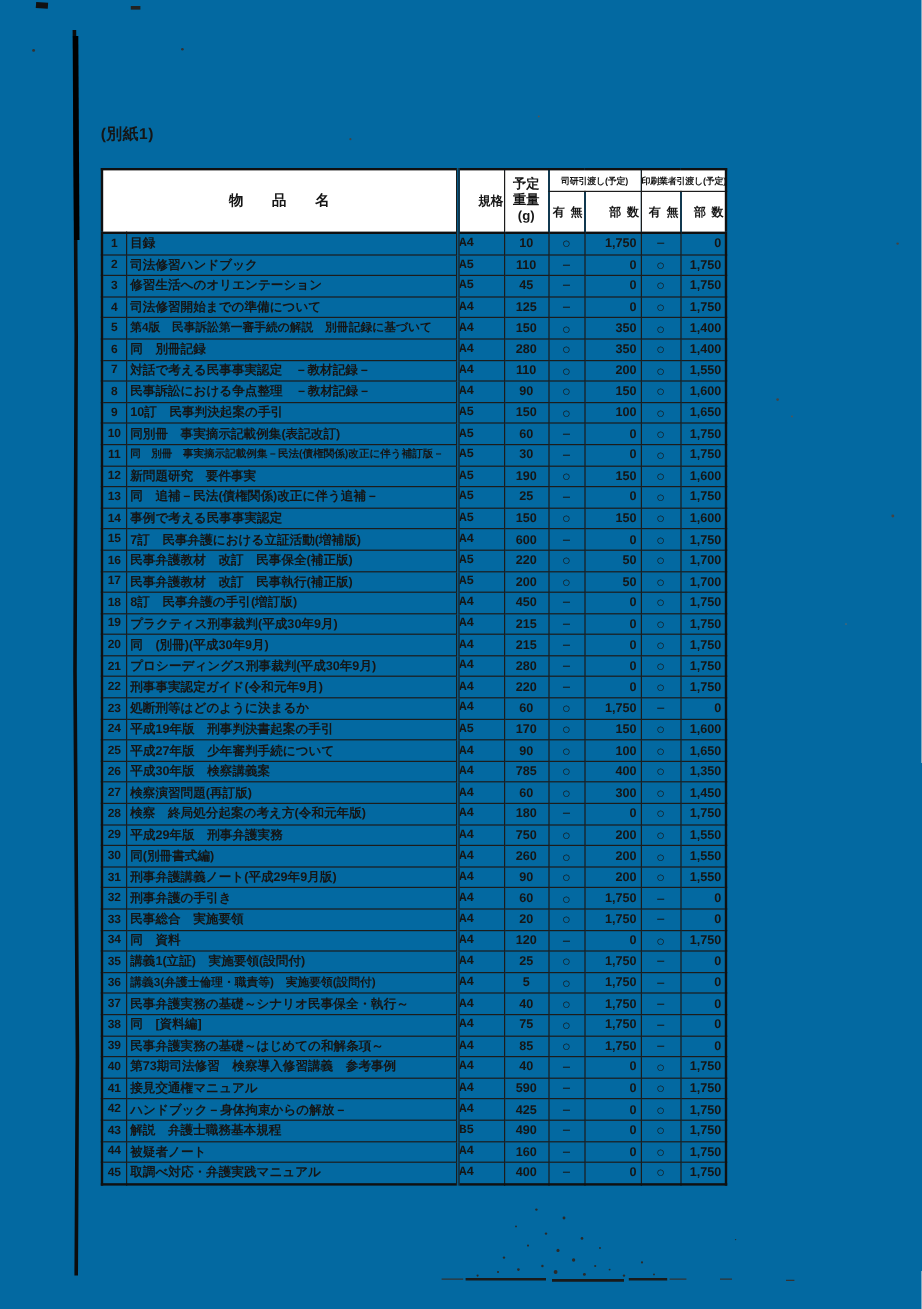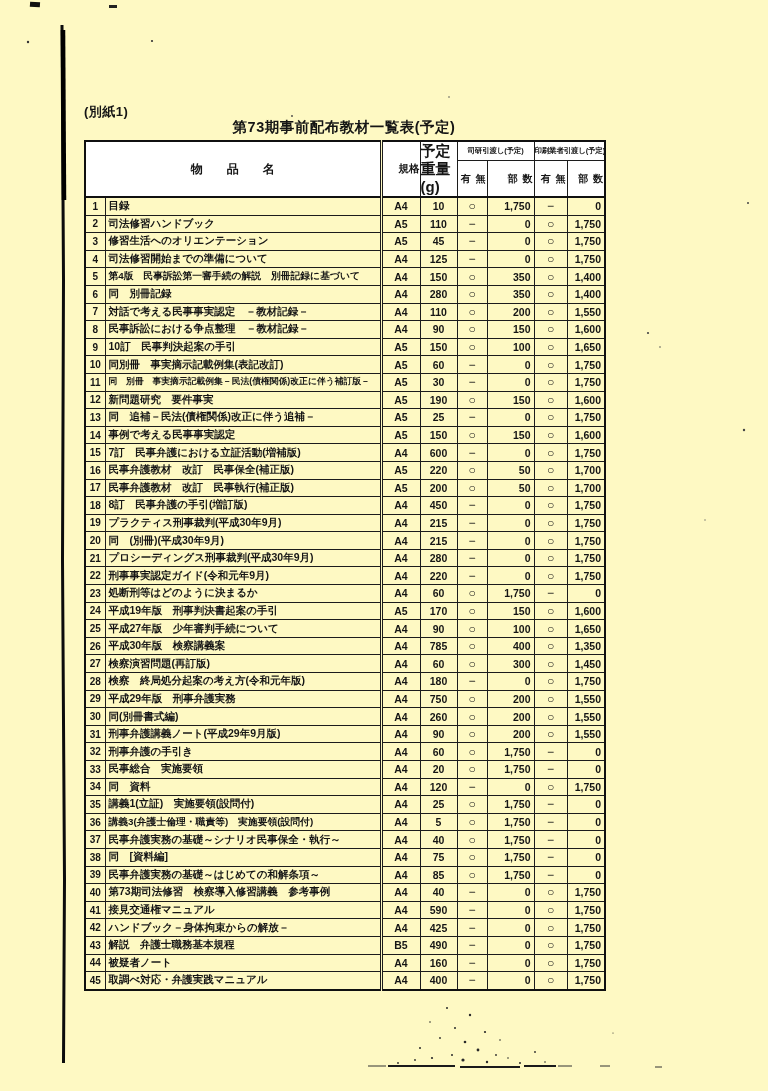--- a/index.html
+++ b/index.html
@@ -1,51 +1,50 @@
 <!DOCTYPE html>
 <html><head>
 <meta charset="utf-8">
 <style>
   html,body{margin:0;padding:0;background:#e8e8e8;}
   .page{
-    position:relative;width:768px;height:1091px;background:#fef9c3;
+    position:relative;width:768px;height:1091px;background:#0369a1;
     font-family:"Liberation Sans","DejaVu Sans",sans-serif;color:#151515;
     overflow:hidden;
   }
   .doc-label{position:absolute;left:84px;top:103px;font-size:13px;font-weight:700;letter-spacing:.5px;}
   .page-title{position:absolute;left:84px;top:118px;width:520px;text-align:center;
     font-size:14.5px;font-weight:700;letter-spacing:.5px;}
   table.items{
     position:absolute;left:84px;top:140px;width:520px;
     border-collapse:collapse;table-layout:fixed;border:2px solid #101010;
   }
   th,td{border:1px solid #1c1c1c;padding:0;overflow:hidden;white-space:nowrap;}
   thead th{font-weight:700;background:#fff;}
   tr.h1 th.grp{height:17px;font-size:7.5px;letter-spacing:-.2px;text-align:center;}
   tr.h2 th{height:33px;font-size:10px;letter-spacing:1px;text-align:right;border-bottom:2.5px solid #101010;}
   th.h-item{font-size:12px;text-align:center;border-bottom:2.5px solid #101010;}
   th.h-size{font-size:10.5px;text-align:right;border-bottom:2.5px solid #101010;}
-  th.h-weight{font-size:15px;line-height:1.2;text-align:left;white-space:pre-line;border-bottom:2.5px solid #101010;}
+  th.h-weight{font-size:11px;line-height:1.2;text-align:center;white-space:pre-line;border-bottom:2.5px solid #101010;}
   .c-size,th.h-size{border-left:3px double #1c1c1c;}
   tbody td{height:16.6px;font-size:10.5px;font-weight:700;}
   td.c-no{text-align:center;font-size:10px;}
   td.c-name{text-align:left;padding-left:3px;}
-  td.c-size{text-align:center;}
+  td.c-size{text-align:left;font-family:Liberation Mono, monospace;}
   td.c-weight{text-align:center;}
   td.c-mark{text-align:center;font-size:12px;font-weight:400;}
   td.c-copies{text-align:right;padding-right:3px;}
   .artifacts{position:absolute;left:0;top:0;pointer-events:none;}
 </style>
 </head>
 <body>
 
 <div class="page">
 
   <div class="doc-label">(別紙1)</div>
-  <div class="page-title">第73期事前配布教材一覧表(予定)</div>
 
   <table class="items">
     <colgroup>
       <col style="width:20px">
         <col style="width:276px">
         <col style="width:39px">
         <col style="width:37px">
       <col style="width:30px">
         <col style="width:47px">
         <col style="width:33px">

